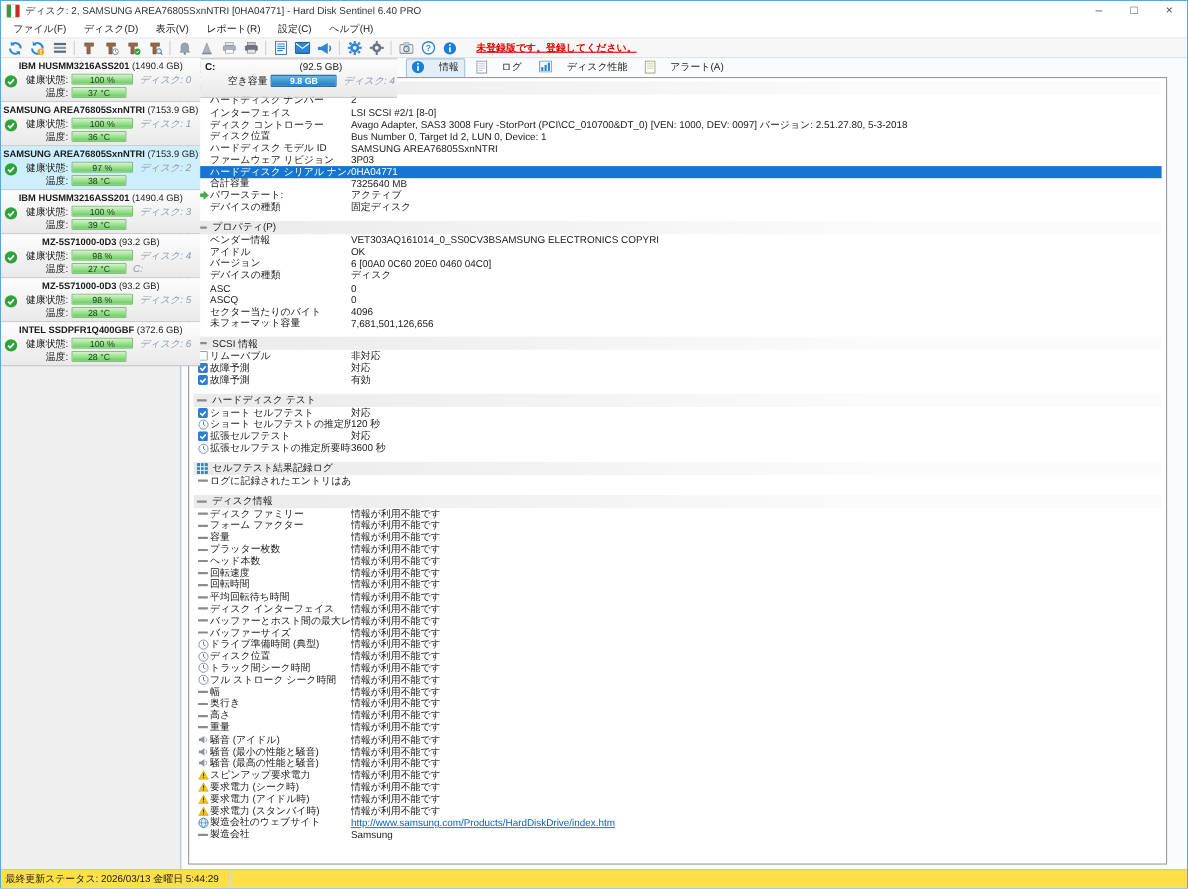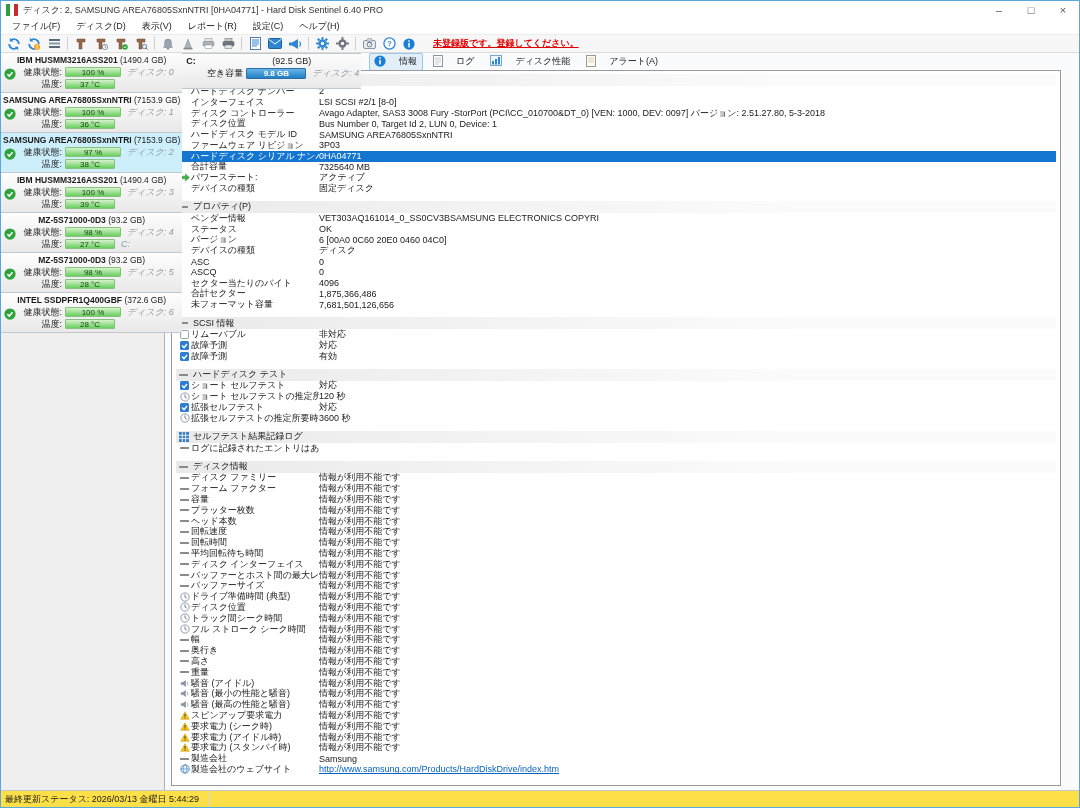--- a/index.html
+++ b/index.html
@@ -596,21 +596,21 @@
       <span class="sec-title">プロパティ(P)</span>
     </div>
     <div class="section-rows">
               <div class="row">
     <span class="cell-icon"></span>
     <span class="cell-label">ベンダー情報</span>
     <span class="cell-value">VET303AQ161014_0_SS0CV3BSAMSUNG ELECTRONICS COPYRI</span>
   </div>
               <div class="row">
     <span class="cell-icon"></span>
-    <span class="cell-label">ステータス</span>
+    <span class="cell-label">アイドル</span>
     <span class="cell-value">OK</span>
   </div>
               <div class="row">
     <span class="cell-icon"></span>
     <span class="cell-label">バージョン</span>
     <span class="cell-value">6 [00A0 0C60 20E0 0460 04C0]</span>
   </div>
               <div class="row">
     <span class="cell-icon"></span>
     <span class="cell-label">デバイスの種類</span>
@@ -623,25 +623,20 @@
   </div>
               <div class="row">
     <span class="cell-icon"></span>
     <span class="cell-label">ASCQ</span>
     <span class="cell-value">0</span>
   </div>
               <div class="row">
     <span class="cell-icon"></span>
     <span class="cell-label">セクター当たりのバイト</span>
     <span class="cell-value">4096</span>
-  </div>
-              <div class="row">
-    <span class="cell-icon"></span>
-    <span class="cell-label">合計セクター</span>
-    <span class="cell-value">1,875,366,486</span>
   </div>
               <div class="row">
     <span class="cell-icon"></span>
     <span class="cell-label">未フォーマット容量</span>
     <span class="cell-value">7,681,501,126,656</span>
   </div>
             </div>
   </div>
           <div class="section">
     <div class="section-header">
@@ -1012,38 +1007,38 @@
                     <path d="M6 0.8l5.3 9.4H0.7z" fill="#f6c21c" stroke="#c79a00" stroke-width="0.6"></path>
                     <rect x="5.4" y="3.6" width="1.2" height="3.4" fill="#3a3a3a"></rect>
                     <rect x="5.4" y="8" width="1.2" height="1.2" fill="#3a3a3a"></rect>
                   </svg>
                 </span>
     <span class="cell-label">要求電力 (スタンバイ時)</span>
     <span class="cell-value">情報が利用不能です</span>
   </div>
               <div class="row">
     <span class="cell-icon">
-                  <svg width="10" height="4" viewBox="0 0 10 4">
-                    <rect y="1" width="9" height="2" rx="0.5" fill="#8a8a8a"></rect>
-                  </svg>
-                </span>
-    <span class="cell-label">製造会社</span>
-    <span class="cell-value">Samsung</span>
-  </div>
-              <div class="row">
-    <span class="cell-icon">
                   <svg width="10" height="10" viewBox="0 0 12 12">
                     <circle cx="6" cy="6" r="5" fill="#e8f2fb" stroke="#3a7fc1"></circle>
                     <ellipse cx="6" cy="6" rx="2.2" ry="5" fill="none" stroke="#3a7fc1" stroke-width="0.7"></ellipse>
                     <path d="M1 6h10" stroke="#3a7fc1" stroke-width="0.7"></path>
                   </svg>
                 </span>
     <span class="cell-label">製造会社のウェブサイト</span>
     <span class="cell-value link">http://www.samsung.com/Products/HardDiskDrive/index.htm</span>
   </div>
+              <div class="row">
+    <span class="cell-icon">
+                  <svg width="10" height="4" viewBox="0 0 10 4">
+                    <rect y="1" width="9" height="2" rx="0.5" fill="#8a8a8a"></rect>
+                  </svg>
+                </span>
+    <span class="cell-label">製造会社</span>
+    <span class="cell-value">Samsung</span>
+  </div>
             </div>
   </div>
         </div>
     </div>
 
   </div>
 
   <div class="statusbar">
     <span class="status-cell-left" style="width:auto;padding-right:10px;">最終更新ステータス: 2026/03/13 金曜日 5:44:29</span>
   </div>

